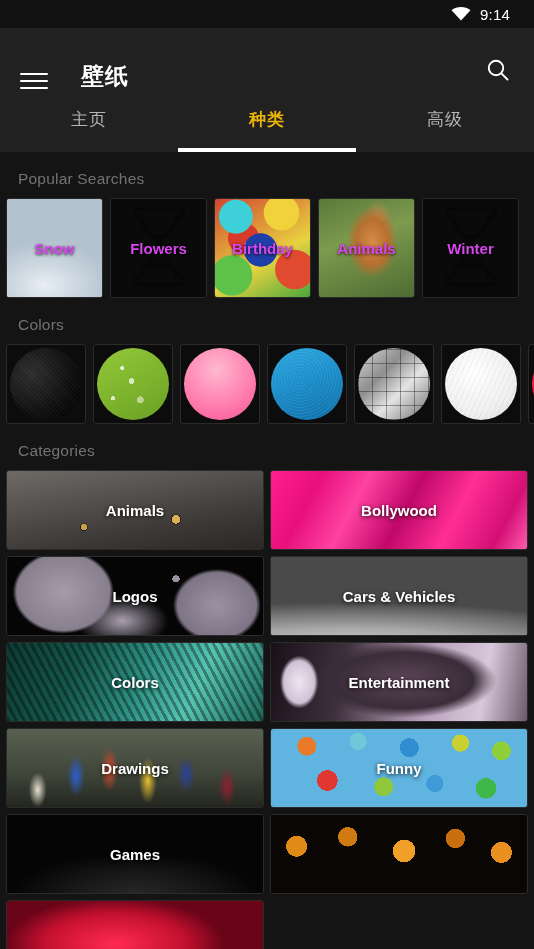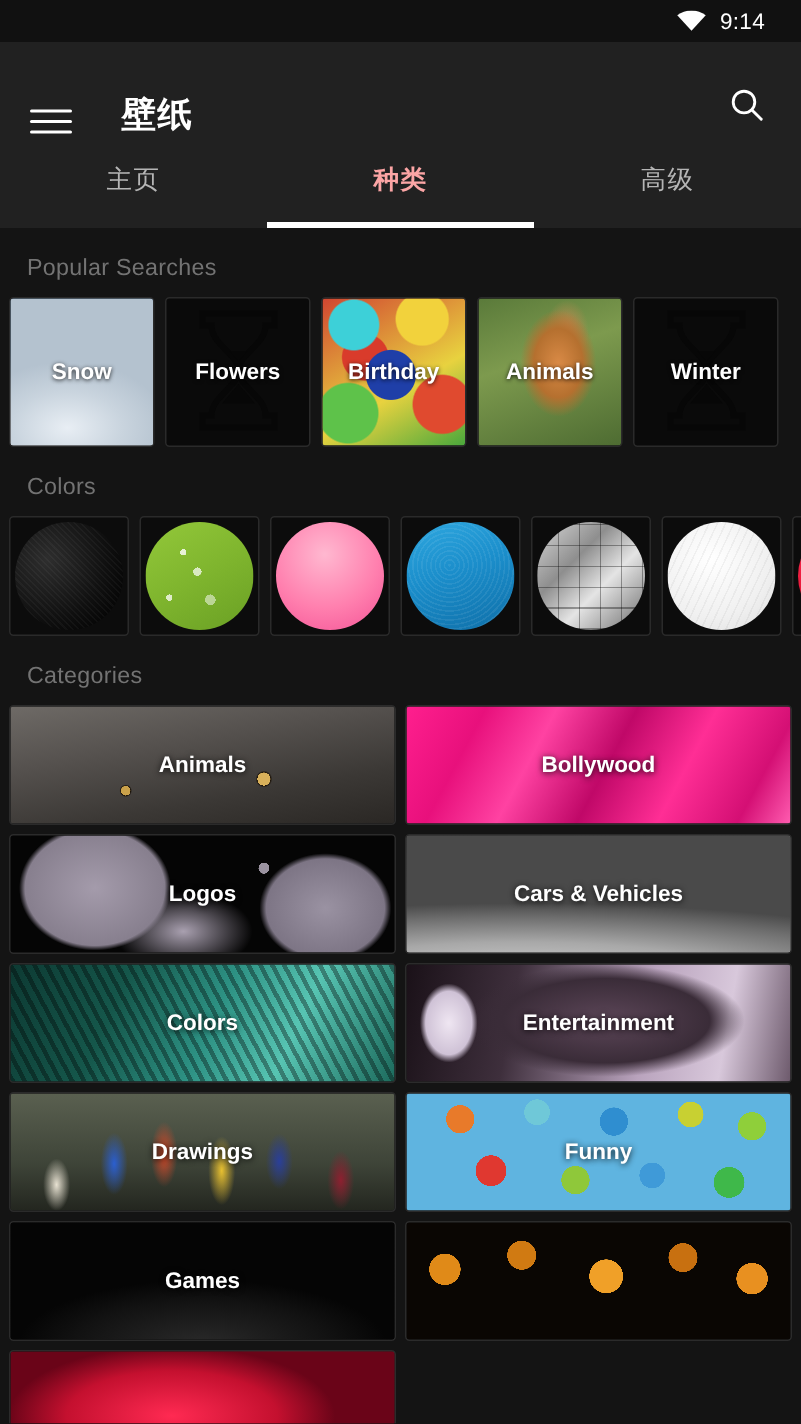--- a/index.html
+++ b/index.html
@@ -78,21 +78,21 @@
     display: flex;
     align-items: center;
     justify-content: center;
     color: #b5b5b5;
     font-size: 17px;
     letter-spacing: 1px;
     cursor: pointer;
     position: relative;
     padding-bottom: 6px;
   }
-  .tab.active { color: #fca5a5; font-weight: bold; }
+  .tab.active { color: #eab308; font-weight: bold; }
   .tab.active::after {
     content: "";
     position: absolute;
     bottom: 0;
     left: 50%;
     transform: translateX(-50%);
     width: 178px;
     height: 4px;
     background: #ffffff;
   }
@@ -129,21 +129,21 @@
     border: 1px solid #2a2a2a;
     cursor: pointer;
   }
   .pop-card .thumb { position: absolute; inset: 0; }
   .pop-card .label {
     position: absolute;
     left: 0; right: 0;
     top: 50%;
     transform: translateY(-50%);
     text-align: center;
-    color: #ffffff;
+    color: #d946ef;
     font-size: 15px;
     font-weight: bold;
     text-shadow: 0 1px 3px rgba(0,0,0,.85);
     z-index: 3;
   }
   
   .hourglass {
     position: absolute; inset: 0;
     display: flex; align-items: center; justify-content: center;
   }

